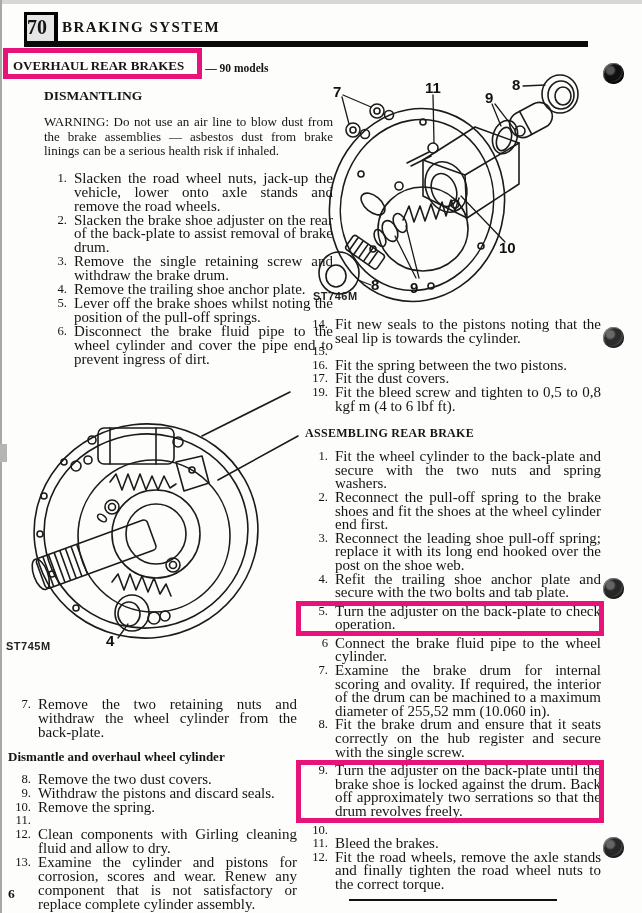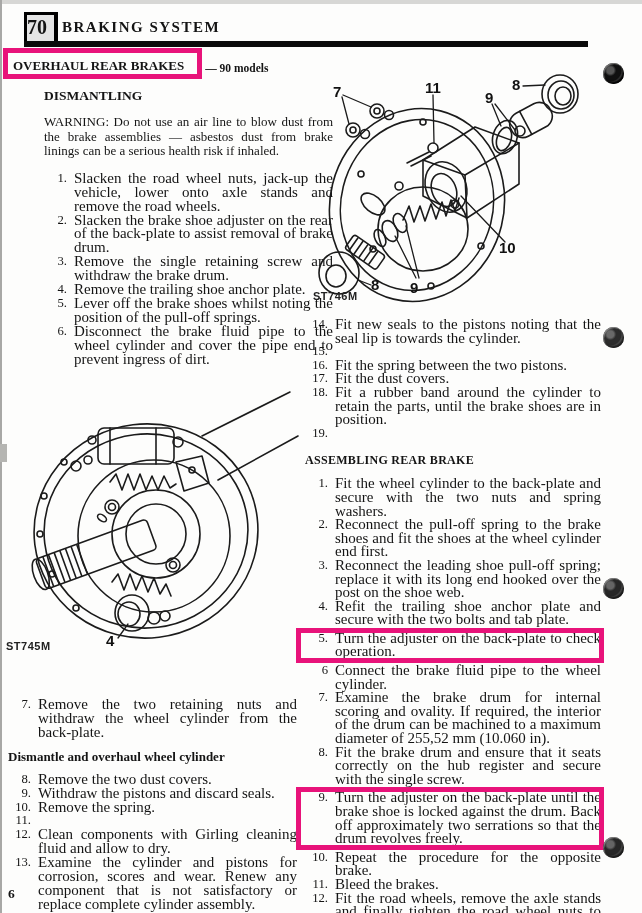--- a/index.html
+++ b/index.html
@@ -340,25 +340,22 @@
     </li>
       <li>
       <span class="num">16.</span>
       <span class="txt">Fit the spring between the two pistons.</span>
     </li>
       <li>
       <span class="num">17.</span>
       <span class="txt">Fit the dust covers.</span>
     </li>
       <li>
-      <span class="num">18.</span>
-      <span class="txt">Fit a rubber band around the cylinder to retain the parts, until the brake shoes are in position.</span>
-    </li>
-      <li>
       <span class="num">19.</span>
+      <span class="txt">Fit the bleed screw and tighten to 0,5 to 0,8 kgf m (4 to 6 lbf ft).</span>
     </li>
     </ol>
   <div class="assembling-head">ASSEMBLING REAR BRAKE</div>
   <ol class="steps">
       <li>
       <span class="num">1.</span>
       <span class="txt">Fit the wheel cylinder to the back-plate and secure with the two nuts and spring washers.</span>
     </li>
       <li>
       <span class="num">2.</span>
@@ -387,21 +384,20 @@
       <li>
       <span class="num">8.</span>
       <span class="txt">Fit the brake drum and ensure that it seats correctly on the hub register and secure with the single screw.</span>
     </li>
       <li class="hl">
       <span class="num">9.</span>
       <span class="txt">Turn the adjuster on the back-plate until the brake shoe is locked against the drum. Back off approximately two serrations so that the drum revolves freely.</span>
     </li>
       <li>
       <span class="num">10.</span>
-      <span class="txt">Repeat the procedure for the opposite brake.</span>
     </li>
       <li>
       <span class="num">11.</span>
       <span class="txt">Bleed the brakes.</span>
     </li>
       <li>
       <span class="num">12.</span>
       <span class="txt">Fit the road wheels, remove the axle stands and finally tighten the road wheel nuts to the correct torque.</span>
     </li>
     </ol>

